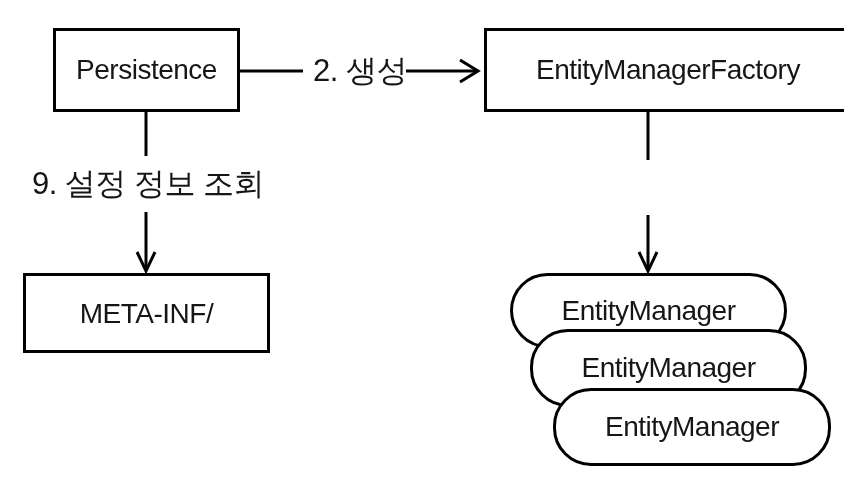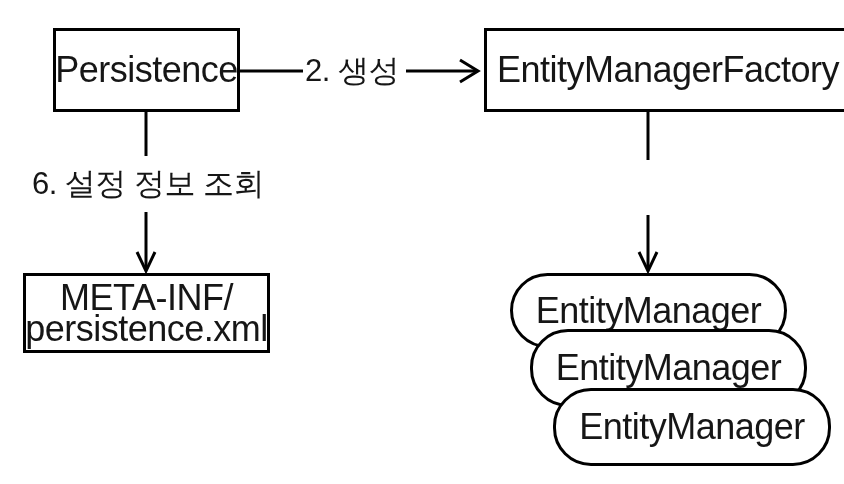--- a/index.html
+++ b/index.html
@@ -25,21 +25,21 @@
   .node {
     position: absolute;
     box-sizing: border-box;
     border: 3px solid #000000;
     background: #ffffff;
     display: flex;
     align-items: center;
     justify-content: center;
     text-align: center;
     color: #161616;
-    font-size: 36px;
+    font-size: 28px;
     letter-spacing: -0.5px;
     z-index: 2;
   }
   .node.rect { border-radius: 0; }
   .node.stadium { border-radius: 38px; }
   .node-persistence   { left: 53px;  top: 28px;  width: 187px; height: 84px; }
   .node-emf           { left: 484px; top: 28px;  width: 368px; height: 84px; justify-content: center; }
   .node-metainf       { left: 23px;  top: 273px; width: 247px; height: 80px; line-height: 31px; }
   .node-em-1          { left: 510px; top: 273px; width: 277px; height: 75px; z-index: 2; }
   .node-em-2          { left: 530px; top: 329px; width: 277px; height: 78px; z-index: 3; }
@@ -49,21 +49,21 @@
     color: #161616;
     font-size: 31px;
     letter-spacing: -0.5px;
     text-align: center;
     line-height: 40px;
     height: 40px;
     z-index: 5;
     white-space: nowrap;
   }
   .label-step1 { left: 16px;  top: 164px; width: 264px; }
-  .label-step2 { left: 292px; top: 51px;  width: 120px; }
+  .label-step2 { left: 300px; top: 51px;  width: 120px; }
   .label-step3 { left: 582px; top: 168px; width: 120px; }
   .meta-line { display: block; }
 </style>
 </head>
 <body>
 
 <div class="canvas">
 
   <svg class="edges-svg" viewBox="0 0 844 484" xmlns="http://www.w3.org/2000/svg">
 
@@ -90,30 +90,29 @@
     <span>Persistence</span>
   </div>
 
   <div class="node rect node-emf">
     <span>EntityManagerFactory</span>
   </div>
 
   <div class="node rect node-metainf">
     <span>
       <span class="meta-line">META-INF/</span>
-      <span class="meta-line">persistence.xml</span>
     </span>
   </div>
 
   <div class="node stadium node-em-1">
     <span>EntityManager</span>
   </div>
   <div class="node stadium node-em-2">
     <span>EntityManager</span>
   </div>
   <div class="node stadium node-em-3">
     <span>EntityManager</span>
   </div>
 
-  <div class="edge-label label-step1">6. 설정 정보 조회</div>
+  <div class="edge-label label-step1">9. 설정 정보 조회</div>
   <div class="edge-label label-step2">2. 생성</div>
 
 </div>
 
 </body></html>

